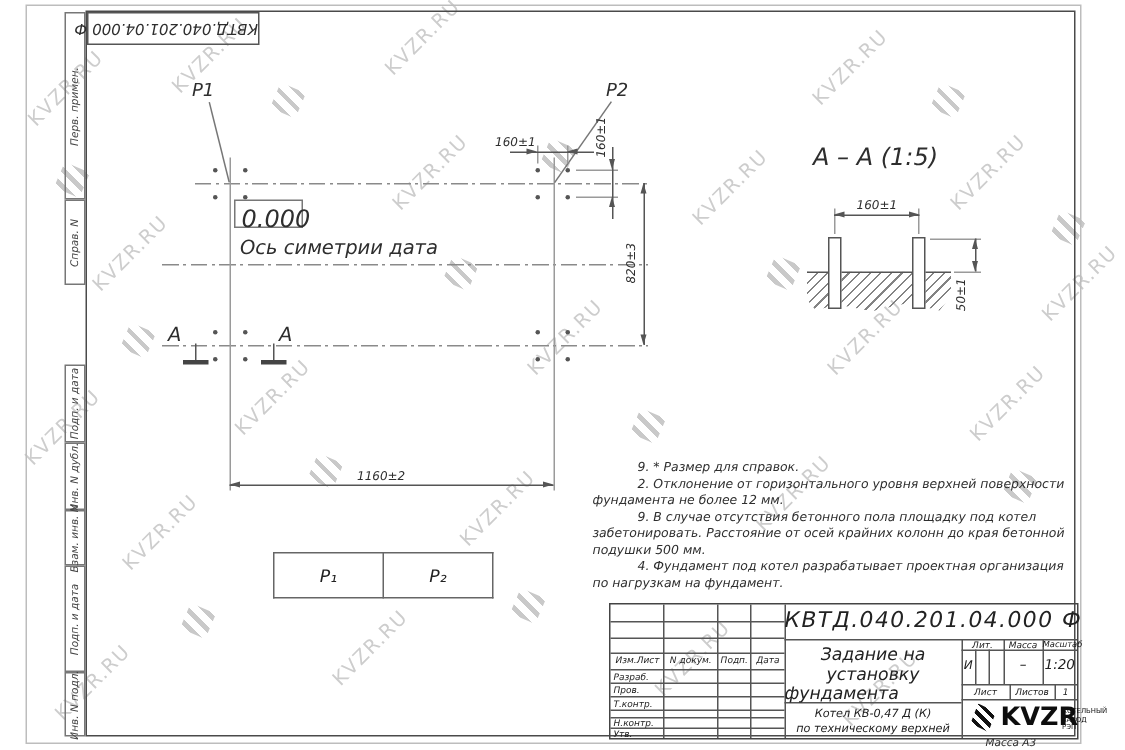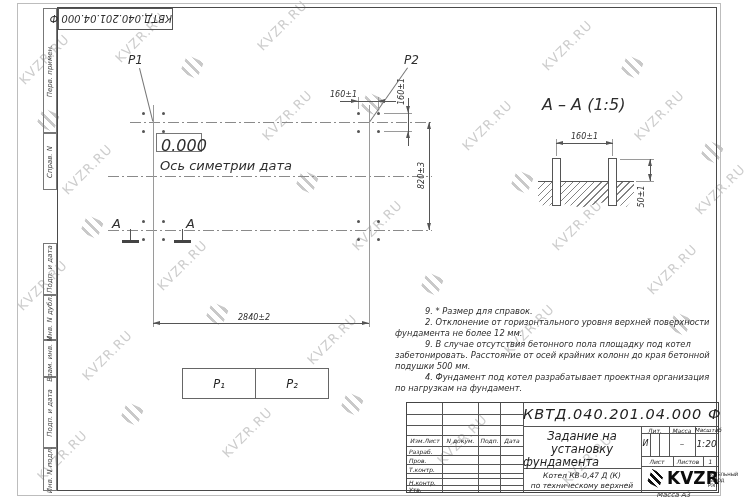--- a/index.html
+++ b/index.html
@@ -162,21 +162,21 @@
   <div class="t dimtext rot" style="left:371px;top:87px;width:60px;">160±1</div>
 
   <div class="vl" style="left:429px;top:122px;height:108px;"></div>
   <div class="arr arr-u" style="left:427px;top:122px;"></div>
   <div class="arr arr-d" style="left:427px;top:223px;"></div>
   <div class="t dimtext rot" style="left:391px;top:171px;width:60px;">820±3</div>
 
   <div class="hl" style="left:153px;top:323px;width:216px;"></div>
   <div class="arr arr-l" style="left:153px;top:321px;"></div>
   <div class="arr arr-r" style="left:362px;top:321px;"></div>
-  <div class="t dimtext" style="left:238px;top:313px;">2840±2</div>
+  <div class="t dimtext" style="left:238px;top:313px;">1160±2</div>
 
   <div class="t" style="left:112px;top:216px;font-size:13px;">A</div>
   <div class="vl" style="left:130px;top:229px;height:11px;"></div>
   <div class="hl" style="left:122px;top:240px;width:17px;height:2.5px;background:#444;"></div>
   <div class="t" style="left:186px;top:216px;font-size:13px;">A</div>
   <div class="vl" style="left:182px;top:229px;height:11px;"></div>
   <div class="hl" style="left:174px;top:240px;width:17px;height:2.5px;background:#444;"></div>
 
   <div class="t" style="left:542px;top:95px;font-size:16px;">А – А (1:5)</div>
   <div class="hatch" style="left:538px;top:181px;width:96px;height:27px;clip-path:polygon(0 0,100% 0,100% 60%,92% 96%,70% 78%,45% 98%,22% 82%,6% 95%,0 70%);"></div>

